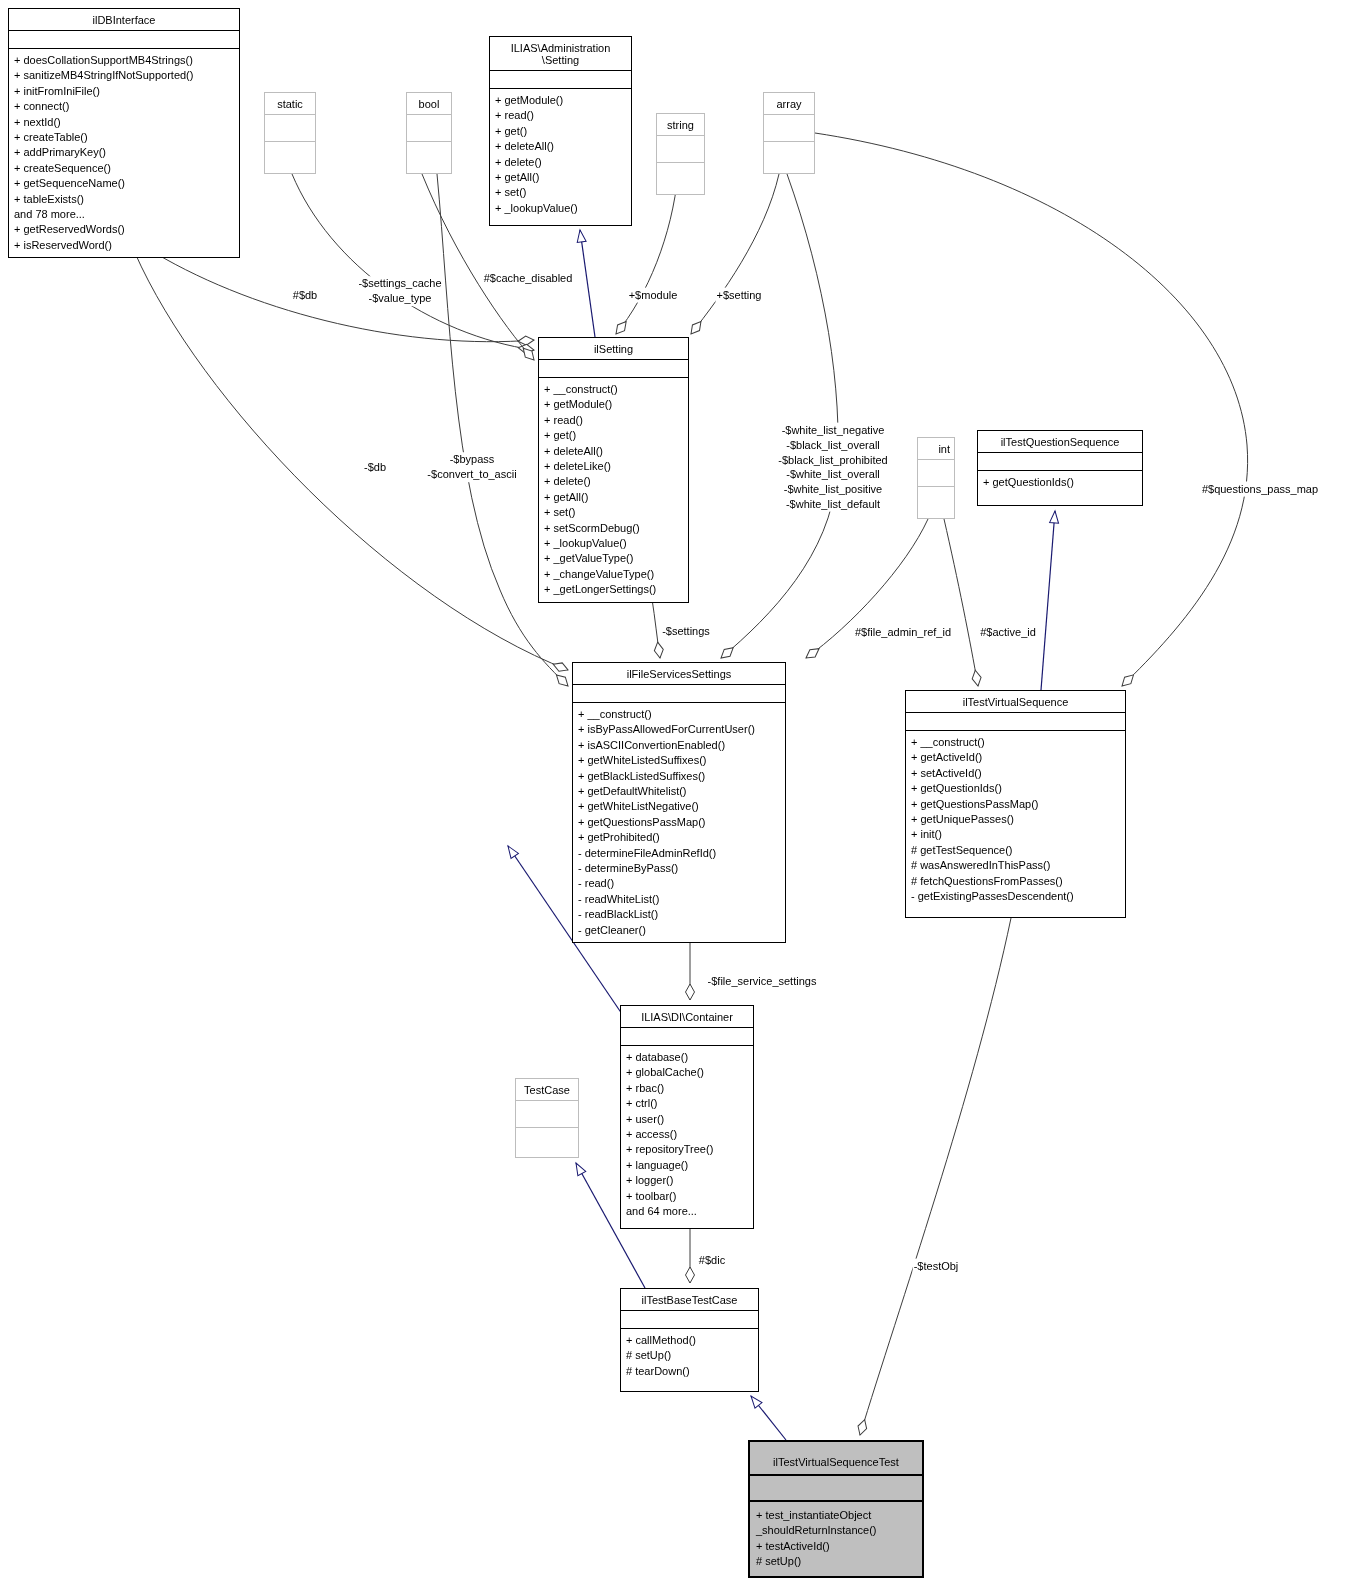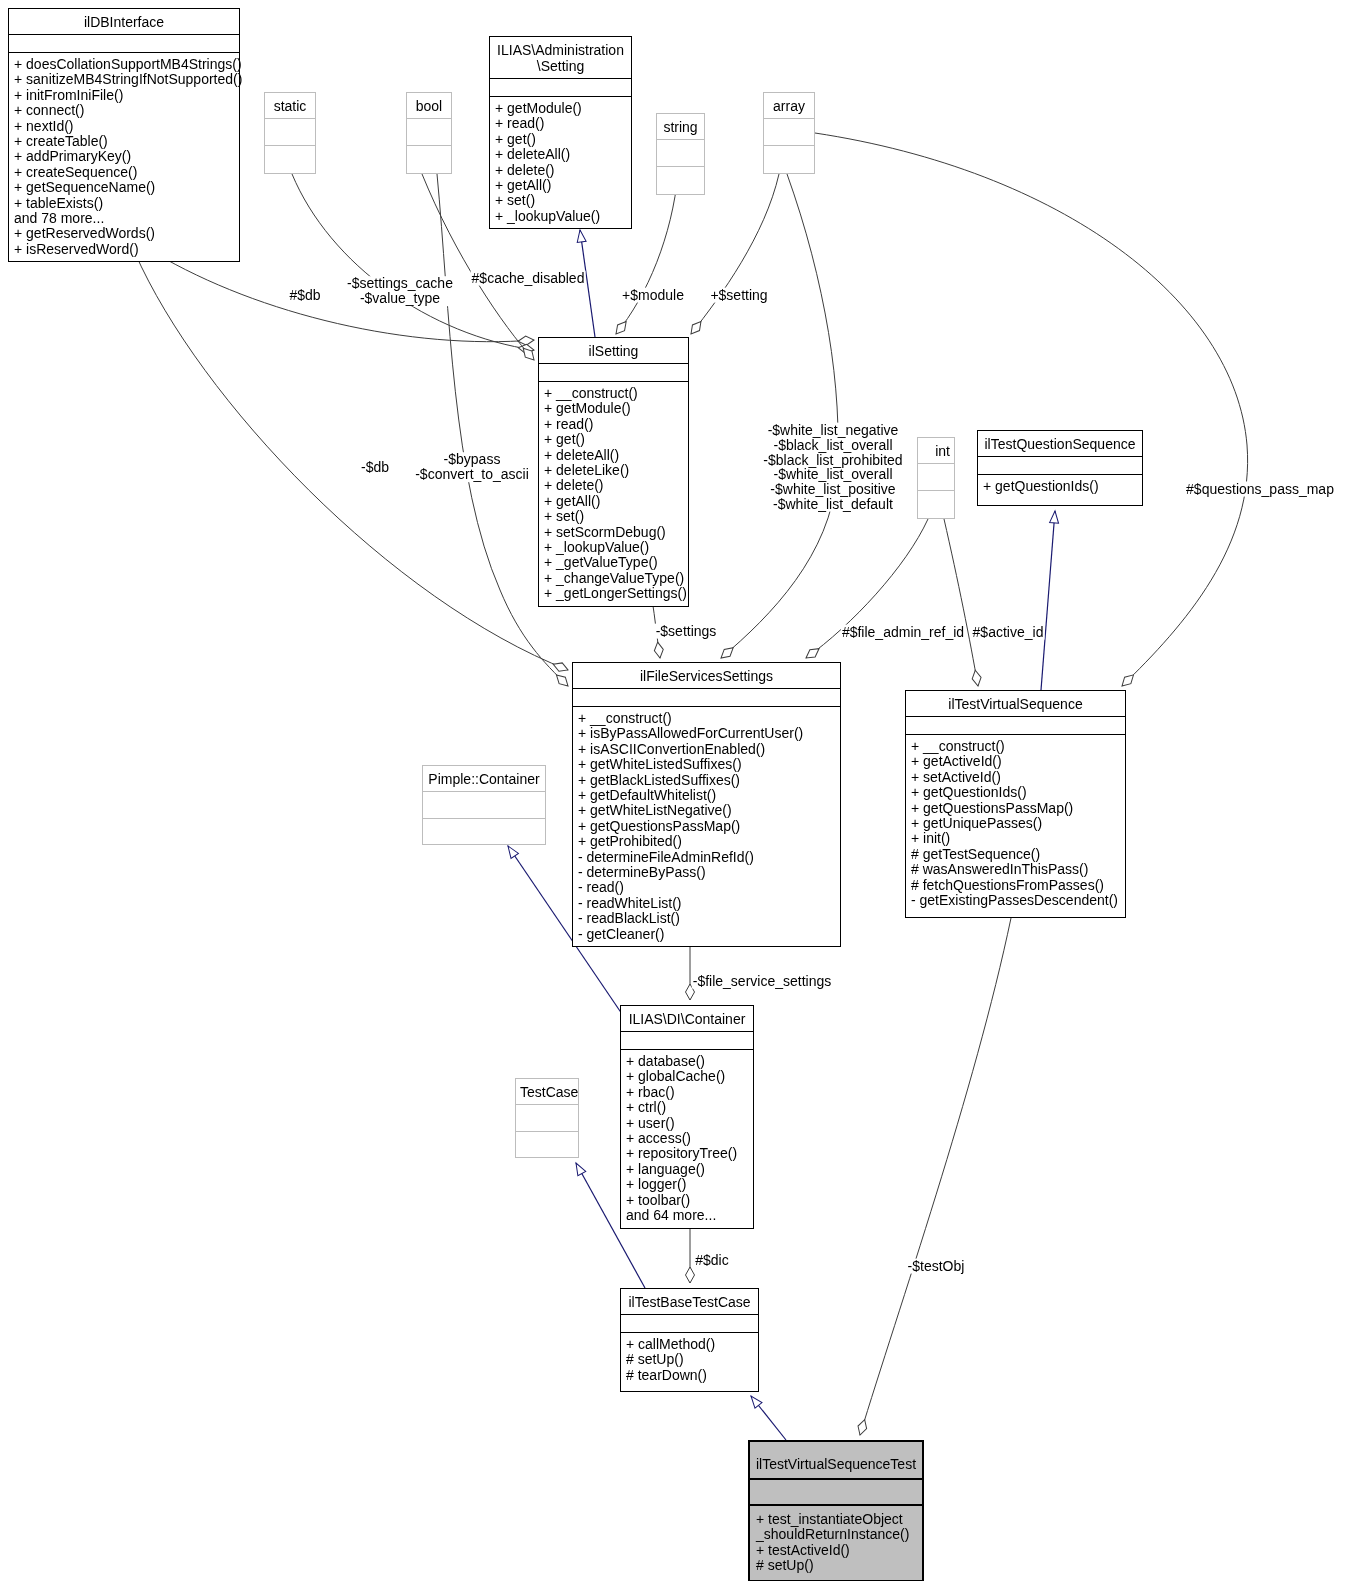--- a/index.html
+++ b/index.html
@@ -1,20 +1,20 @@
 <!DOCTYPE html>
 <html><head>
 <meta charset="utf-8">
 <style>
   html,body{margin:0;padding:0;background:#fff;}
   #diagram{
     position:relative;
     width:1345px;height:1581px;
     font-family:"Liberation Sans","DejaVu Sans",sans-serif;
-    font-size:14px;color:#000;background:#fff;overflow:hidden;
+    font-size:11px;color:#000;background:#fff;overflow:hidden;
   }
   #edges{position:absolute;left:0;top:0;z-index:1;}
   .box{position:absolute;background:#fff;border:1px solid #000;box-sizing:border-box;z-index:2;}
   .box .t{text-align:center;padding:5px 4px 4px 4px;border-bottom:1px solid #000;white-space:pre-line;}
   .box .e{height:17px;border-bottom:1px solid #000;}
   .box .m{padding:4px 5px;}
   .box .m div{line-height:15.4px;white-space:pre;}
   .gray{border-color:#bdbdbd;}
   .gray .t{border-bottom-color:#bdbdbd;}
   .gray .e2{height:26px;border-bottom:1px solid #bdbdbd;}
@@ -157,21 +157,21 @@
   </div>
 
   <div class="box" style="left:977px;top:430px;width:166px;min-height:76px;">
     <div class="t">ilTestQuestionSequence</div>
     <div class="e"></div>
     <div class="m">
         <div>+ getQuestionIds()</div>
       </div>
   </div>
 
-  <div class="box" style="left:572px;top:662px;width:269px;min-height:280px;">
+  <div class="box" style="left:572px;top:662px;width:214px;min-height:280px;">
     <div class="t">ilFileServicesSettings</div>
     <div class="e"></div>
     <div class="m">
         <div>+ __construct()</div>
         <div>+ isByPassAllowedForCurrentUser()</div>
         <div>+ isASCIIConvertionEnabled()</div>
         <div>+ getWhiteListedSuffixes()</div>
         <div>+ getBlackListedSuffixes()</div>
         <div>+ getDefaultWhitelist()</div>
         <div>+ getWhiteListNegative()</div>
@@ -197,25 +197,20 @@
         <div>+ getQuestionsPassMap()</div>
         <div>+ getUniquePasses()</div>
         <div>+ init()</div>
         <div># getTestSequence()</div>
         <div># wasAnsweredInThisPass()</div>
         <div># fetchQuestionsFromPasses()</div>
         <div>- getExistingPassesDescendent()</div>
       </div>
   </div>
 
-  <div class="box gray" style="left:422px;top:765px;width:124px;min-height:76px;">
-    <div class="t" style="border-bottom-color:#bdbdbd;">Pimple::Container</div>
-    <div class="e2"></div>
-    <div class="e3"></div>
-  </div>
 
   <div class="box" style="left:620px;top:1005px;width:134px;min-height:224px;">
     <div class="t">ILIAS\DI\Container</div>
     <div class="e"></div>
     <div class="m">
         <div>+ database()</div>
         <div>+ globalCache()</div>
         <div>+ rbac()</div>
         <div>+ ctrl()</div>
         <div>+ user()</div>

